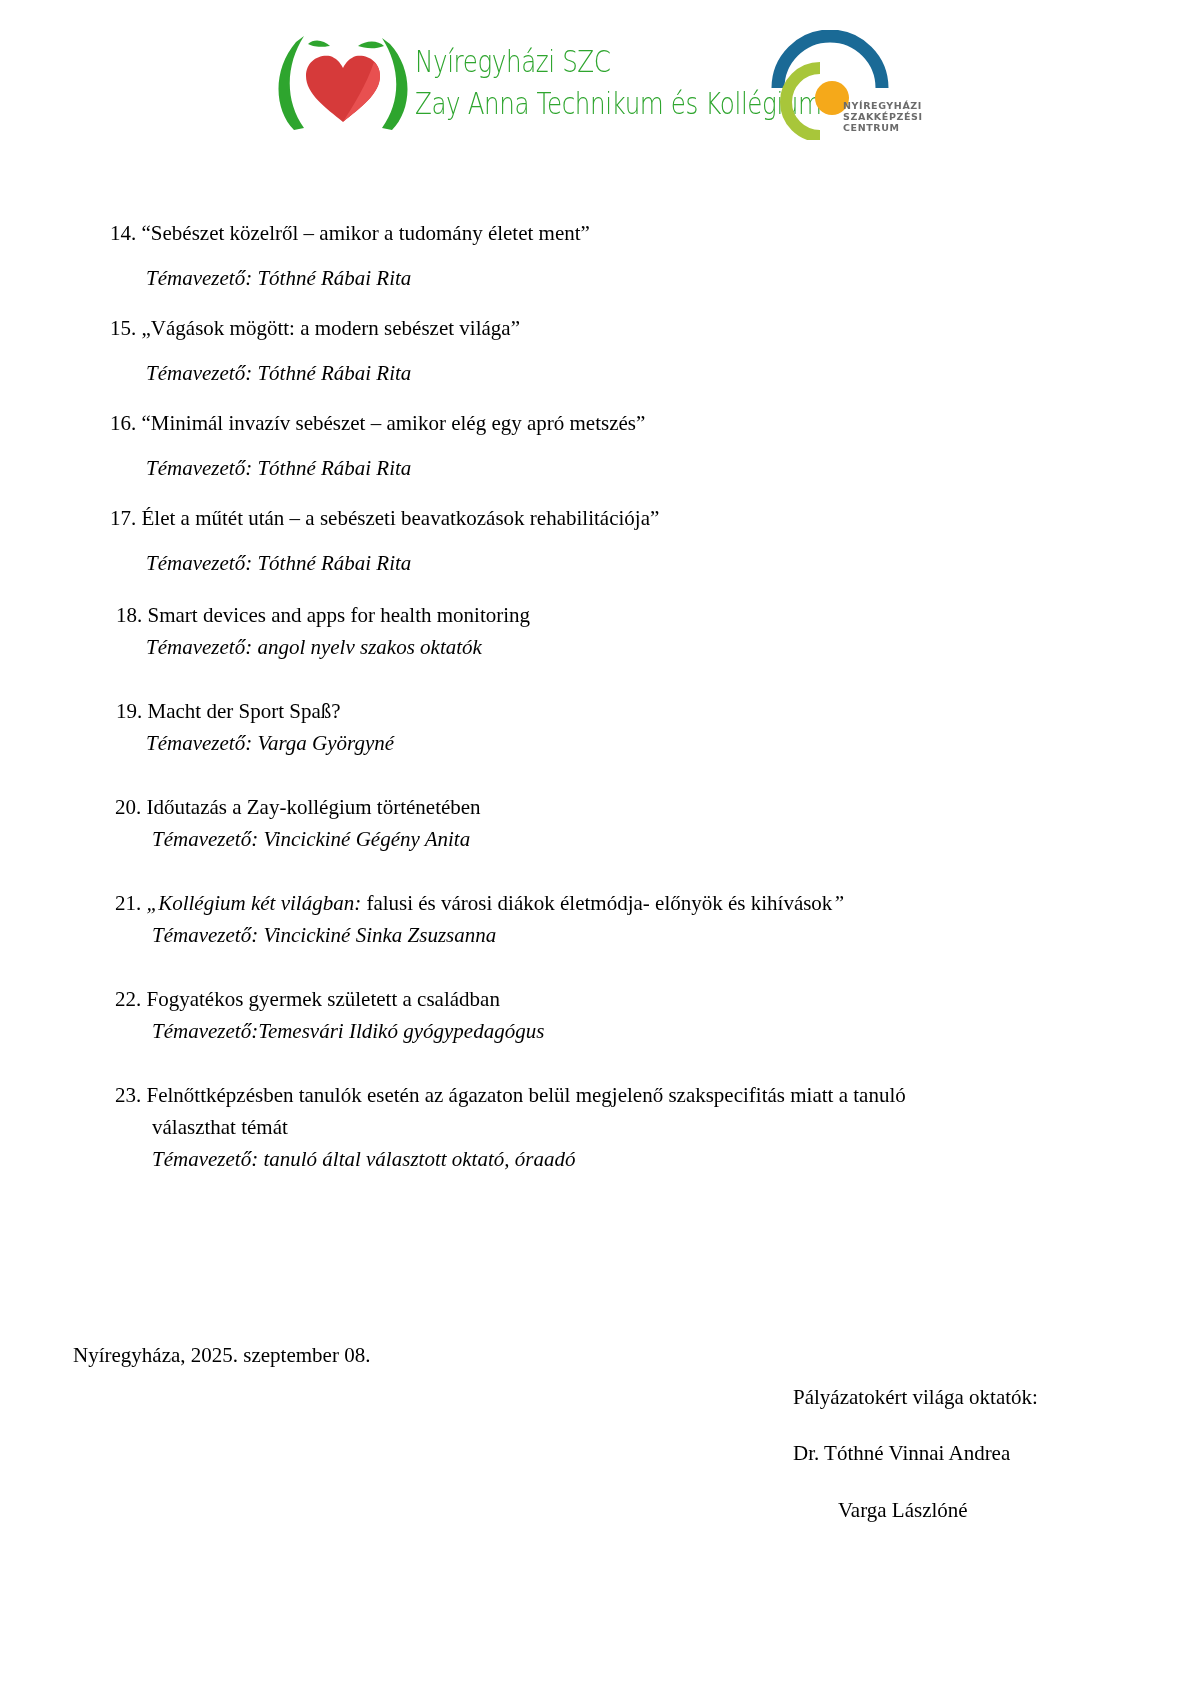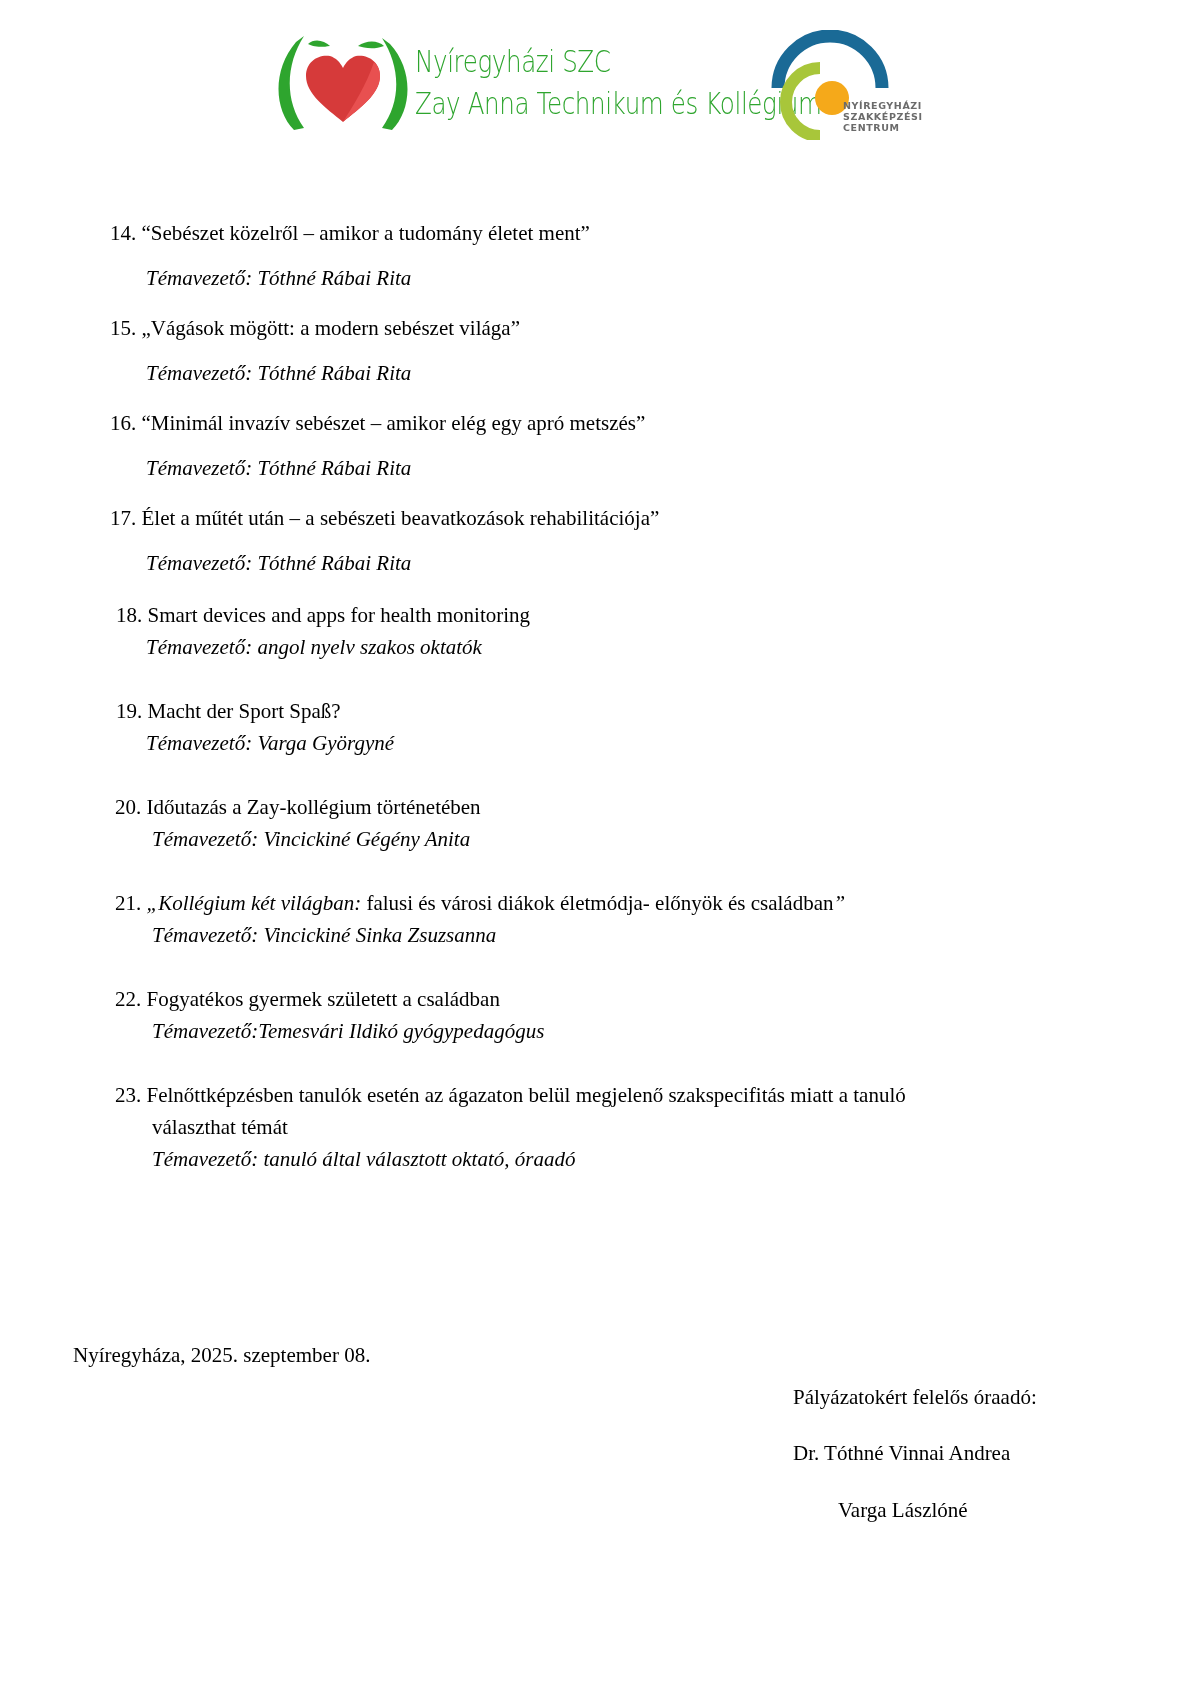--- a/index.html
+++ b/index.html
@@ -82,36 +82,36 @@
   <div class="abs line it" style="left:146px; top:730px;">Témavezető: Varga Györgyné</div>
 
   <div class="abs line" style="left:115px; top:794px;">
     <span>20.</span>
     <span>Időutazás a Zay-kollégium történetében</span>
   </div>
   <div class="abs line it" style="left:152px; top:826px;">Témavezető: Vincickiné Gégény Anita</div>
 
   <div class="abs line" style="left:115px; top:890px;">
     <span>21.</span>
-    <span class="it">„Kollégium két világban:</span><span> falusi és városi diákok életmódja- előnyök és családban</span><span class="it">”</span>
+    <span class="it">„Kollégium két világban:</span><span> falusi és városi diákok életmódja- előnyök és kihívások</span><span class="it">”</span>
   </div>
   <div class="abs line it" style="left:152px; top:922px;">Témavezető: Vincickiné Sinka Zsuzsanna</div>
 
   <div class="abs line" style="left:115px; top:986px;text-align:center;">
     <span>22.</span>
     <span>Fogyatékos gyermek született a családban</span>
   </div>
   <div class="abs line it" style="left:152px; top:1018px;">Témavezető:Temesvári Ildikó gyógypedagógus</div>
 
   <div class="abs line" style="left:115px; top:1082px;">
     <span>23.</span>
     <span>Felnőttképzésben tanulók esetén az ágazaton belül megjelenő szakspecifitás miatt a tanuló</span>
   </div>
   <div class="abs line" style="left:152px; top:1114px;">választhat témát</div>
   <div class="abs line it" style="left:152px; top:1146px;">Témavezető: tanuló által választott oktató, óraadó</div>
 </div>
 
 <div>
   <div class="abs line" style="left:73px; top:1342px;">Nyíregyháza, 2025. szeptember 08.</div>
-  <div class="abs line" style="left:793px; top:1384px;">Pályázatokért felelős óraadó:</div>
+  <div class="abs line" style="left:793px; top:1384px;">Pályázatokért világa oktatók:</div>
   <div class="abs line" style="left:793px; top:1440px;">Dr. Tóthné Vinnai Andrea</div>
   <div class="abs line" style="left:838px; top:1497px;">Varga Lászlóné</div>
 </div>
 
 </body></html>

